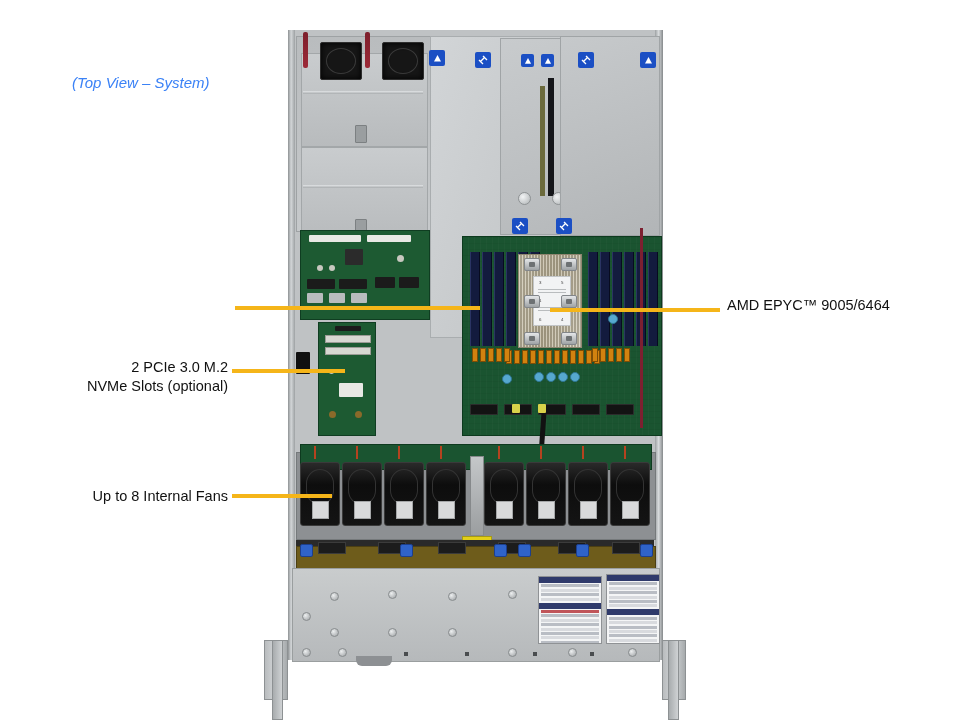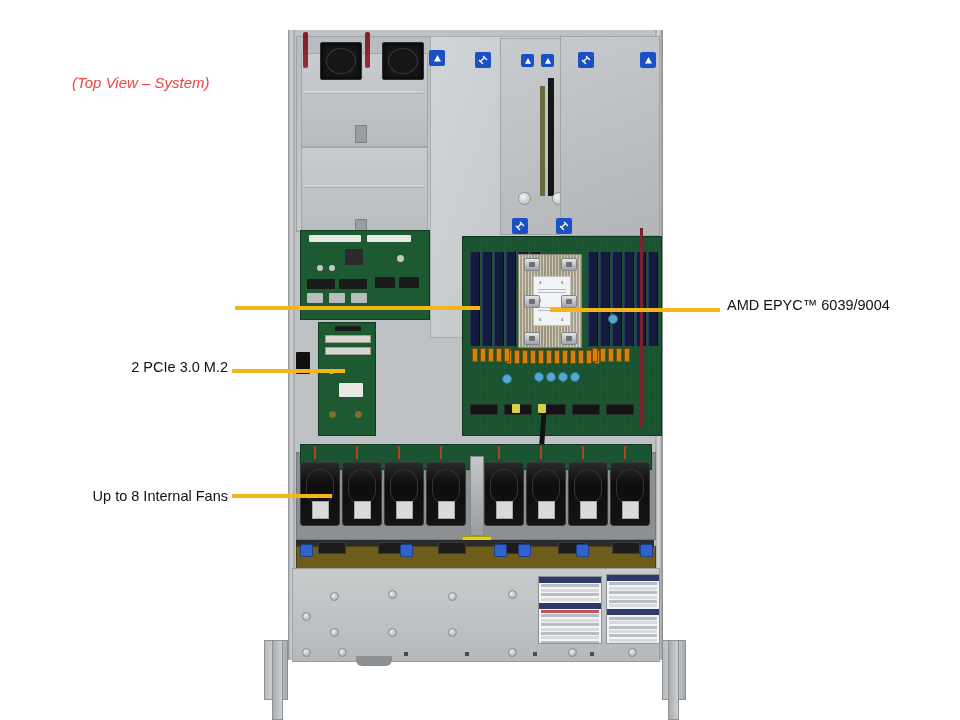--- a/index.html
+++ b/index.html
@@ -8,21 +8,21 @@
     width:960px;height:720px;position:relative;overflow:hidden;
     background:#ffffff;
     font-family:"Liberation Sans", sans-serif;
     color:#1a1a1a;
   }
   .stage{position:absolute;inset:0;}
 
   
   .view-title{
     position:absolute;left:72px;top:74px;
-    font-size:15px;font-style:italic;color:#ef4444;white-space:nowrap;
+    font-size:15px;font-style:italic;color:#3b82f6;white-space:nowrap;
   }
   .callout{position:absolute;font-size:14.5px;line-height:19px;color:#111;}
   .callout.right-al{text-align:right;}
   .callout.left-al{text-align:left;}
 
   .leader{position:absolute;background:#f5b519;height:4px;border-radius:0;}
 
   
   .chassis{
     position:absolute;left:288px;top:30px;width:374px;height:630px;
@@ -614,25 +614,26 @@
 
   </div>
 
   <div class="view-title">(Top View – System)</div>
 
   <div class="leader" style="left:235px;top:306px;width:245px"></div>
 
   <div class="leader" style="left:232px;top:369px;width:113px"></div>
   <div class="callout right-al" style="left:50px;top:358px;width:178px">
     <div>2 PCIe 3.0 M.2</div>
+    <div>NVMe Slots (optional)</div>
   </div>
 
   <div class="leader" style="left:232px;top:494px;width:100px"></div>
   <div class="callout right-al" style="left:60px;top:487px;width:168px">
     <div>Up to 8 Internal Fans</div>
   </div>
 
   <div class="leader" style="left:550px;top:308px;width:170px"></div>
   <div class="callout left-al" style="left:727px;top:296px;width:215px">
-    <div>AMD EPYC™ 6039/9004</div>
+    <div>AMD EPYC™ 9005/6464</div>
   </div>
 
 </div>
 
 </body></html>

